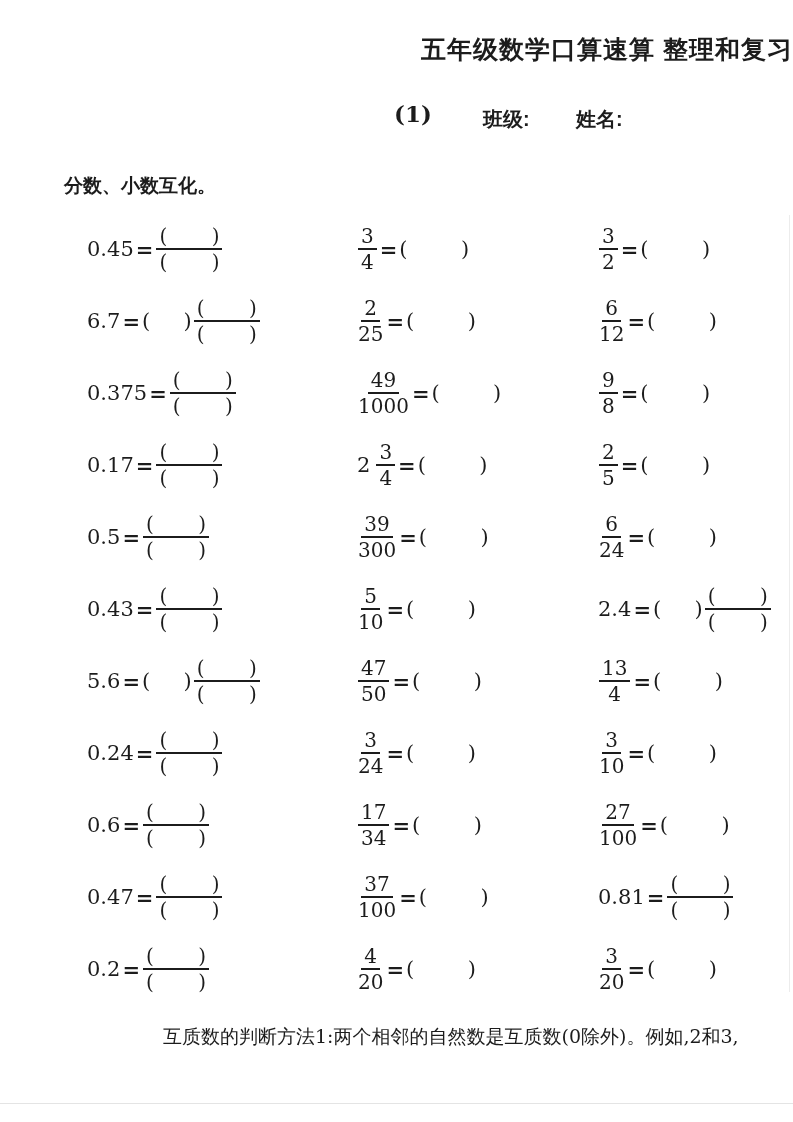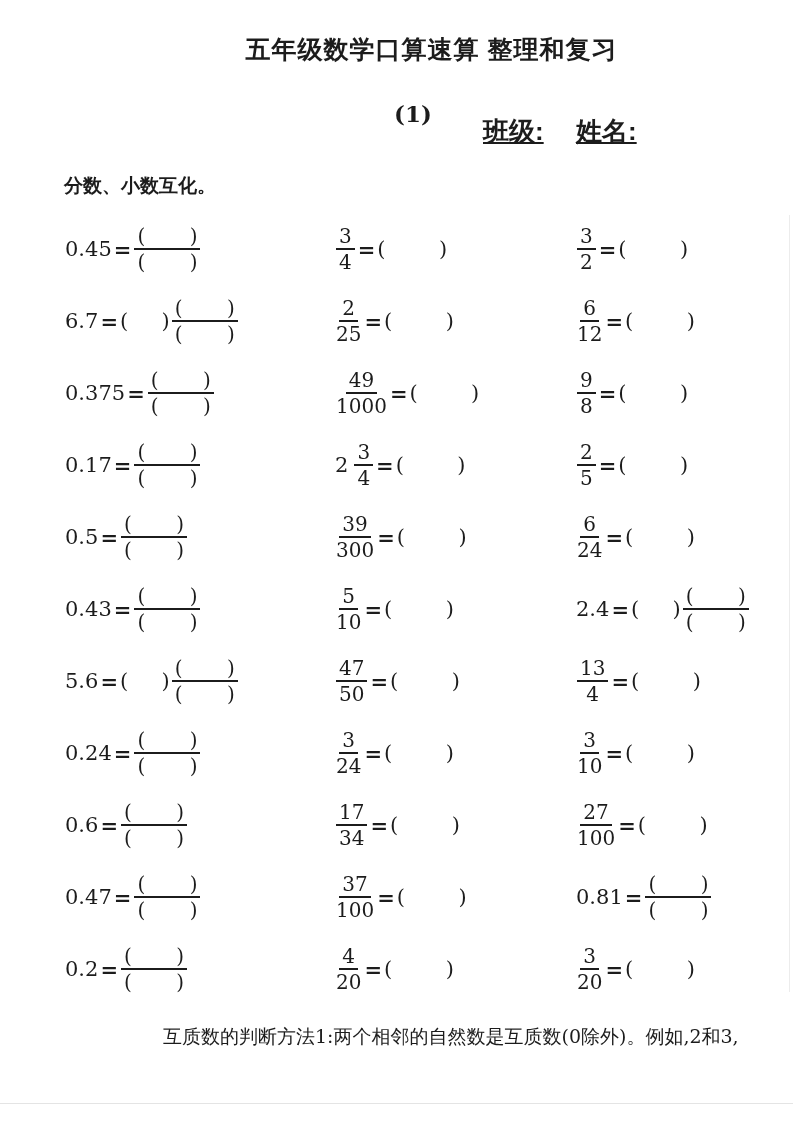--- a/index.html
+++ b/index.html
@@ -6,41 +6,41 @@
   html,body { width:793px; height:1122px; }
   body {
     background:#ffffff;
     color:#1c1c1c;
     font-family:"DejaVu Serif","Liberation Serif",serif;
     position:relative;
     overflow:hidden;
   }
   .hdr-title {
     position:absolute; top:33px; left:0; width:100%;
-    text-align:center; padding-left:70px;
+    text-align:right; padding-left:70px;
     font-family:"Liberation Sans","DejaVu Sans",sans-serif;
     font-weight:bold; font-size:25px; letter-spacing:1px;
   }
   .part-number {
     position:absolute; top:100px; left:394px;
     font-size:23px; font-weight:bold;
   }
   .class-label, .name-label {
-    position:absolute; top:114px;
+    position:absolute; top:106px;
     font-family:"Liberation Sans","DejaVu Sans",sans-serif;
-    font-weight:600; font-size:26px;text-decoration:underline;
+    font-weight:600; font-size:20px;
   }
   .class-label { left:483px; }
   .name-label  { left:576px; }
   .section-heading {
     position:absolute; top:173px; left:64px;
     font-family:Liberation Sans, sans-serif;
     font-weight:bold; font-size:19px;
   }
-  .grid { position:absolute; top:213px; left:0; width:100%; }
+  .grid { position:absolute; top:213px; left:0; width:100%;padding-left:22px; }
   .prow { display:flex; height:72px; align-items:center; }
   .pcell { display:flex; align-items:center; font-size:21px; white-space:nowrap; }
   .pcell.left  { width:270px; margin-left:65px; }
   .pcell.mid   { width:225px; }
   .pcell.right { flex:1; padding-left:16px; }
   .frac {
     display:inline-flex; flex-direction:column; align-items:center;
     font-size:20px; line-height:1.12; margin:0 1px;
   }
   .frac .num { border-bottom:2px solid #1c1c1c; padding:0 3px 1px; }

